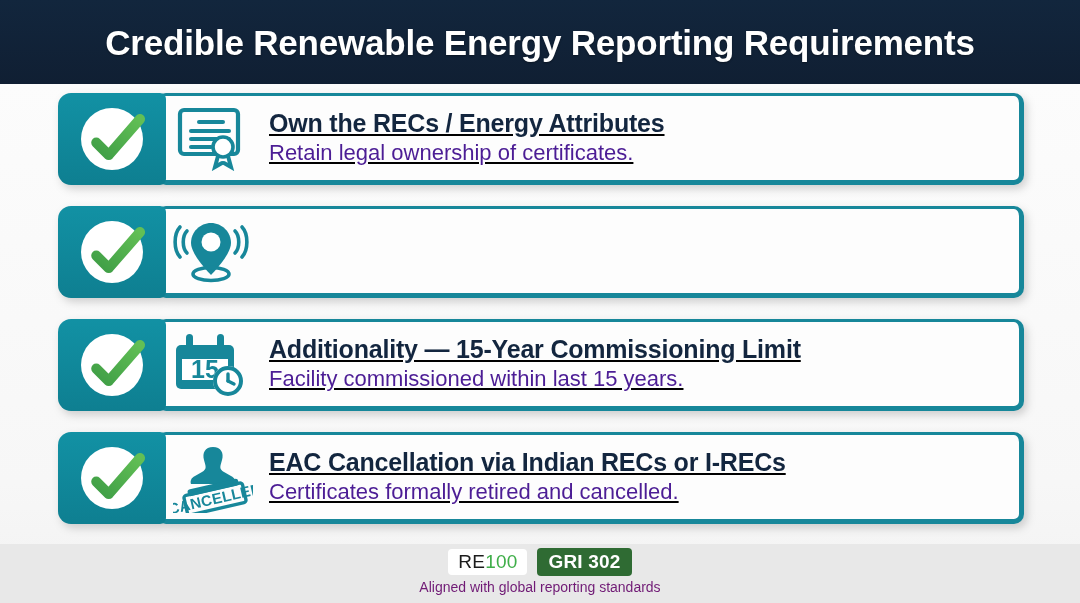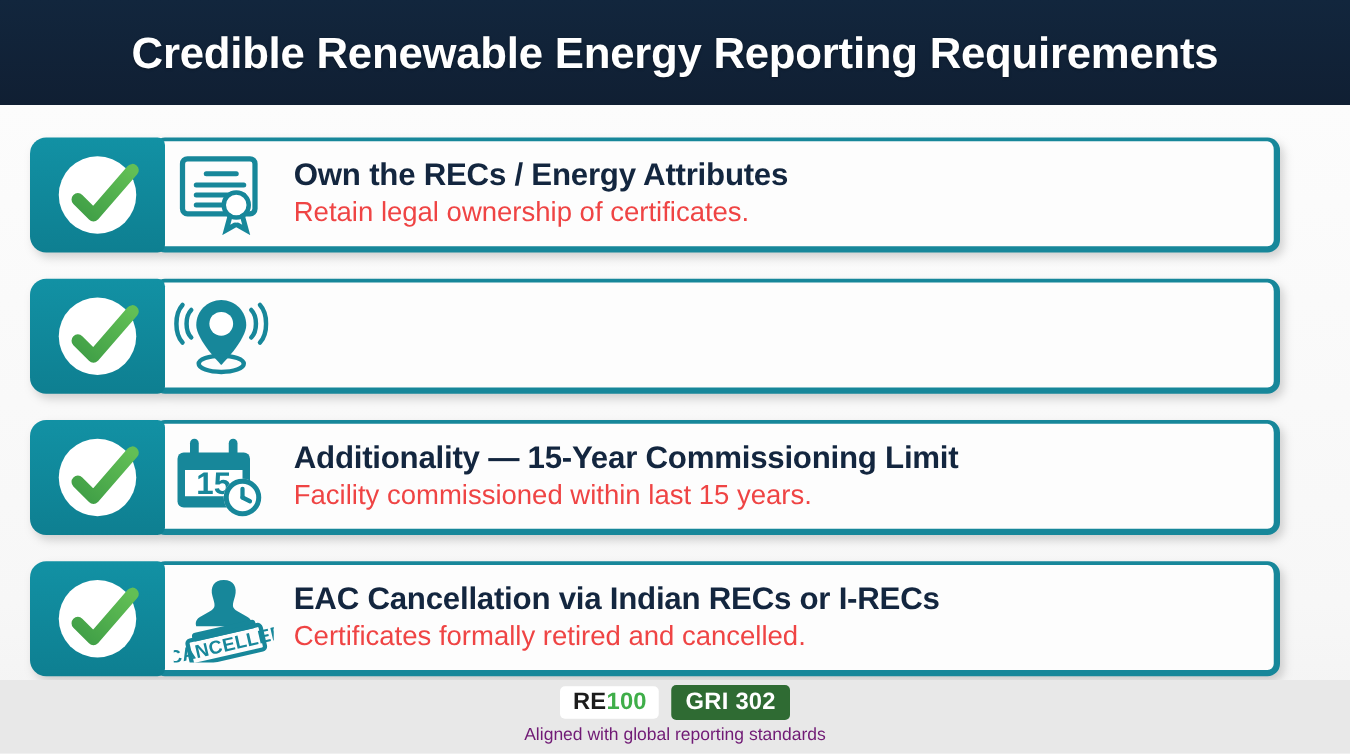--- a/index.html
+++ b/index.html
@@ -42,25 +42,26 @@
     text-align: center;
     line-height: 1;
     white-space: nowrap;
     text-shadow: 0 1px 2px rgba(0,0,0,0.35);
   }
 
   
   .cards {
     position: absolute;
     left: 0;
-    top: 88px;
+    top: 71px;
     width: 1080px;
     height: 460px;
-    padding: 22px 56px 0 24px;
+    padding: 22px 56px 0 58px;
     box-sizing: border-box;
+    text-decoration: underline;
   }
   .card {
     position: relative;
     height: 92px;
     margin-bottom: 21px;
     display: flex;
     align-items: stretch;
     filter: drop-shadow(3px 4px 4px rgba(0,0,0,0.17));
   }
 
@@ -126,21 +127,21 @@
   }
   .card-heading {
     color: #13263f;
     font-size: 25px;
     font-weight: bold;
     line-height: 1.1;
     letter-spacing: -0.2px;
     white-space: nowrap;
   }
   .card-sub {
-    color: #ef4444;
+    color: #4c1d95;
     font-size: 22px;
     line-height: 1.2;
     margin-top: 3px;
     white-space: nowrap;
   }
 
   
   .footer {
     position: absolute;
     left: 0;
@@ -158,21 +159,21 @@
   .badge-row {
     display: flex;
     align-items: center;
     gap: 10px;
   }
   .logo-re100 {
     background: #ffffff;
     border-radius: 4px;
     padding: 3px 10px 4px 10px;
     font-size: 19px;
-    font-weight: bold;
+    font-weight: normal;
     letter-spacing: 0.2px;
     line-height: 1;
     text-align: right;
   }
   .logo-re100 .re { color: #1c1c1c; }
   .logo-re100 .hundred { color: #3fae49; }
   .logo-gri {
     background: #2f6b33;
     color: #ffffff;
     border-radius: 4px;

